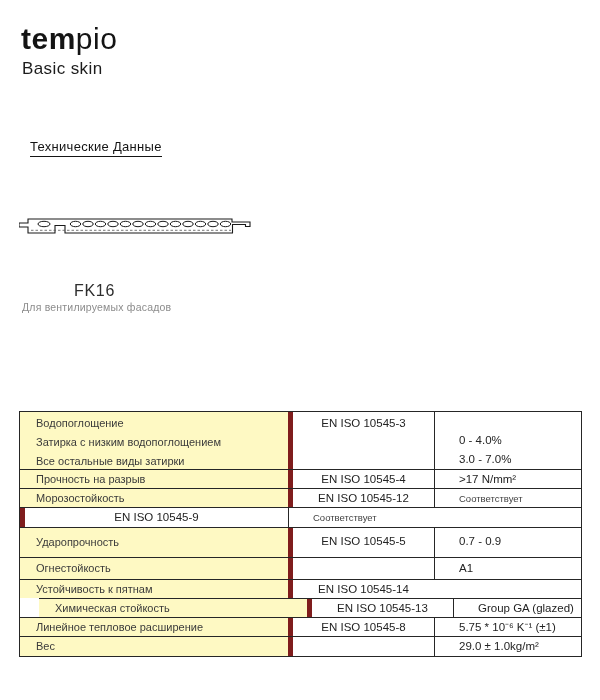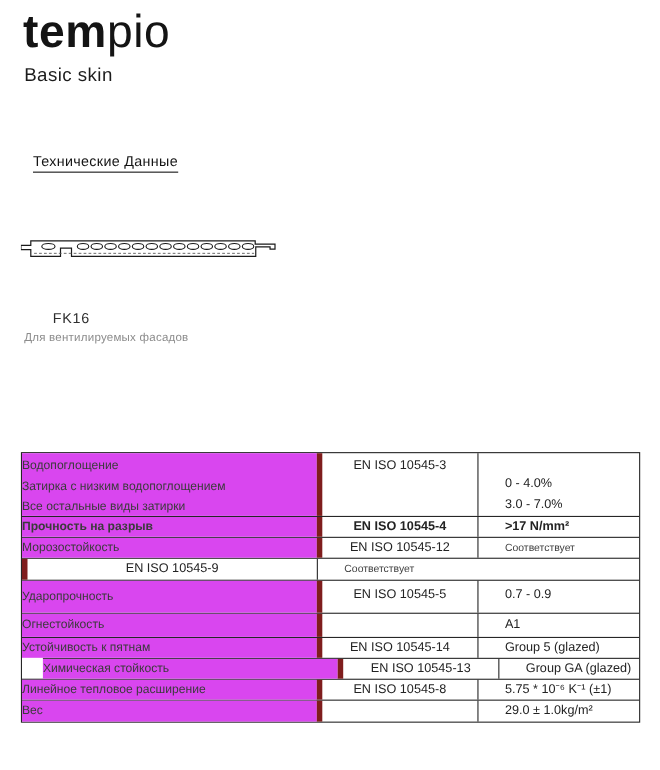--- a/index.html
+++ b/index.html
@@ -1,41 +1,41 @@
 <!DOCTYPE html>
 <html><head>
 <meta charset="utf-8">
 <style>
   html,body{margin:0;padding:0;background:#ffffff;}
   body{width:600px;height:700px;font-family:"Liberation Sans",sans-serif;-webkit-font-smoothing:antialiased;}
   .page{position:relative;width:600px;height:700px;background:#ffffff;overflow:hidden;}
 
   
-  .logo{position:absolute;left:21px;top:6px;font-size:42px;line-height:1.1;color:#141414;letter-spacing:0.5px;}
+  .logo{position:absolute;left:21px;top:22px;font-size:30px;line-height:1.1;color:#141414;letter-spacing:0.5px;}
   .logo .bold{font-weight:700;}
   .logo .light{font-weight:400;}
   .product-line{position:absolute;left:22px;top:59px;font-size:17px;color:#1c1c1c;letter-spacing:0.4px;}
 
   
   .section-title{position:absolute;left:30px;top:139px;font-size:13px;color:#141414;letter-spacing:0.3px;}
   .section-title span{display:inline-block;border-bottom:1px solid #141414;padding-bottom:2px;}
 
   
   .drawing{position:absolute;left:19px;top:213px;width:234px;height:30px;}
 
   
-  .product-code{position:absolute;left:12px;top:282px;font-size:13px;color:#2e2e2e;letter-spacing:0.7px;padding-left:36px;}
+  .product-code{position:absolute;left:38px;top:282px;font-size:16px;color:#2e2e2e;letter-spacing:0.7px;padding-left:36px;}
   .product-desc{position:absolute;left:22px;top:301px;font-size:10.5px;color:#8c8c8c;letter-spacing:0.2px;}
 
   
   .spec-table{position:absolute;left:19px;top:411px;width:563px;border:1px solid #262626;box-sizing:border-box;background:#ffffff;}
   .trow{display:grid;grid-template-columns:268px 146px 1fr;box-sizing:border-box;}
   .trow + .trow{border-top:1px solid #262626;}
   .cell{display:flex;flex-direction:column;justify-content:center;box-sizing:border-box;overflow:hidden;}
-  .c1{background:#d946ef;color:#3b3b3b;font-size:11px;}
+  .c1{background:#fef9c3;padding-left:16px;color:#3b3b3b;font-size:11px;}
   .c2{border-left:5px solid #7f1d1d;align-items:center;color:#232323;font-size:11.5px;}
   .c3{border-left:1px solid #262626;padding-left:24px;color:#232323;font-size:11.5px;}
   .line{line-height:19px;height:19px;white-space:nowrap;}
   .trow.multi .cell{justify-content:flex-start;padding-top:2px;}
   .trow.topalign .c2,.trow.topalign .c3{justify-content:flex-start;padding-top:4px;}
   .trow .c3.small .line{font-size:9.5px;color:#3f3f3f;}
 </style>
 </head>
 <body>
 
@@ -84,21 +84,21 @@
         </div>
         <div class="cell c2">
           <div class="line">EN ISO 10545-3</div>
         </div>
         <div class="cell c3">
           <div class="line"></div>
           <div class="line">0 - 4.0%</div>
           <div class="line">3.0 - 7.0%</div>
         </div>
       </div>
-      <div class="trow" style="height: 19px; font-weight: bold;">
+      <div class="trow" style="height: 19px;">
         <div class="cell c1">
           <div class="line">Прочность на разрыв</div>
         </div>
         <div class="cell c2">
           <div class="line">EN ISO 10545-4</div>
         </div>
         <div class="cell c3">
           <div class="line">&gt;17 N/mm²</div>
         </div>
       </div>
@@ -141,23 +141,20 @@
           <div class="line">A1</div>
         </div>
       </div>
       <div class="trow" style="height: 19px;">
         <div class="cell c1">
           <div class="line">Устойчивость к пятнам</div>
         </div>
         <div class="cell c2">
           <div class="line">EN ISO 10545-14</div>
         </div>
-        <div class="cell c3">
-          <div class="line">Group 5 (glazed)</div>
-        </div>
       </div>
       <div class="trow" style="height: 19px; margin-left: 19px;">
         <div class="cell c1">
           <div class="line">Химическая стойкость</div>
         </div>
         <div class="cell c2">
           <div class="line">EN ISO 10545-13</div>
         </div>
         <div class="cell c3">
           <div class="line">Group GA (glazed)</div>

